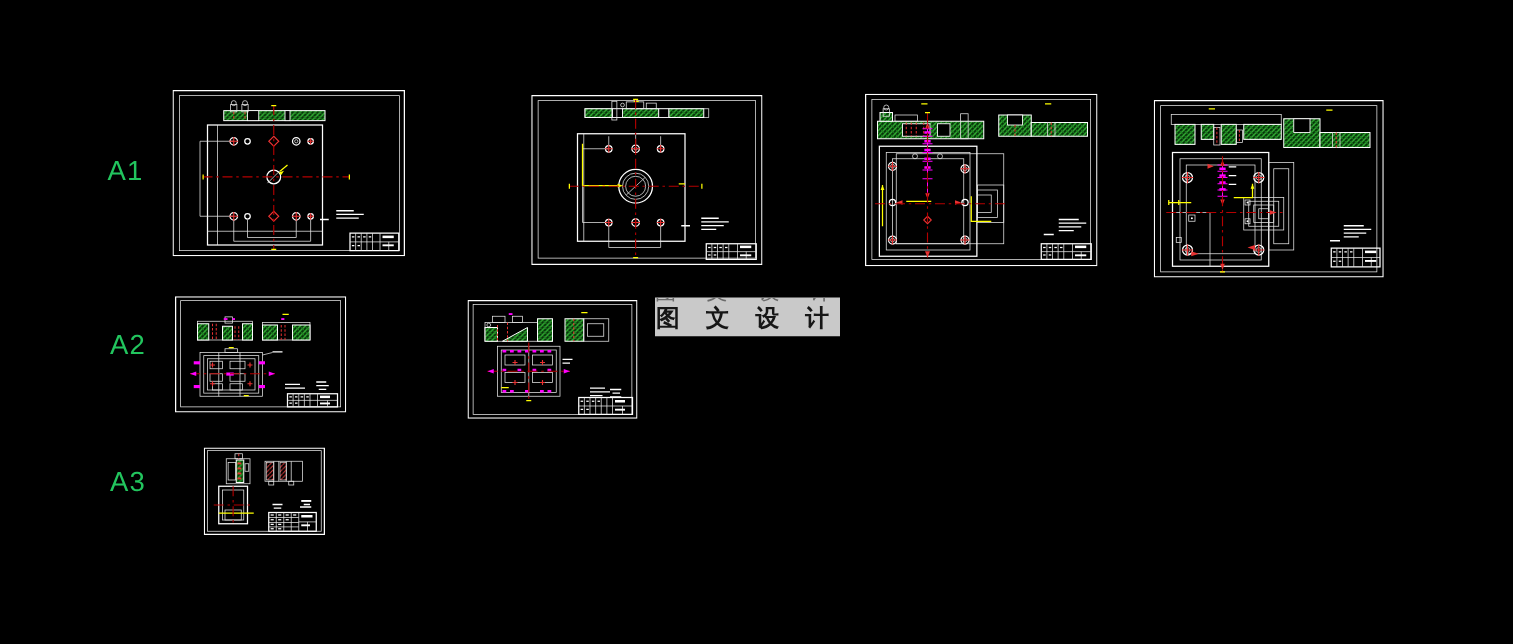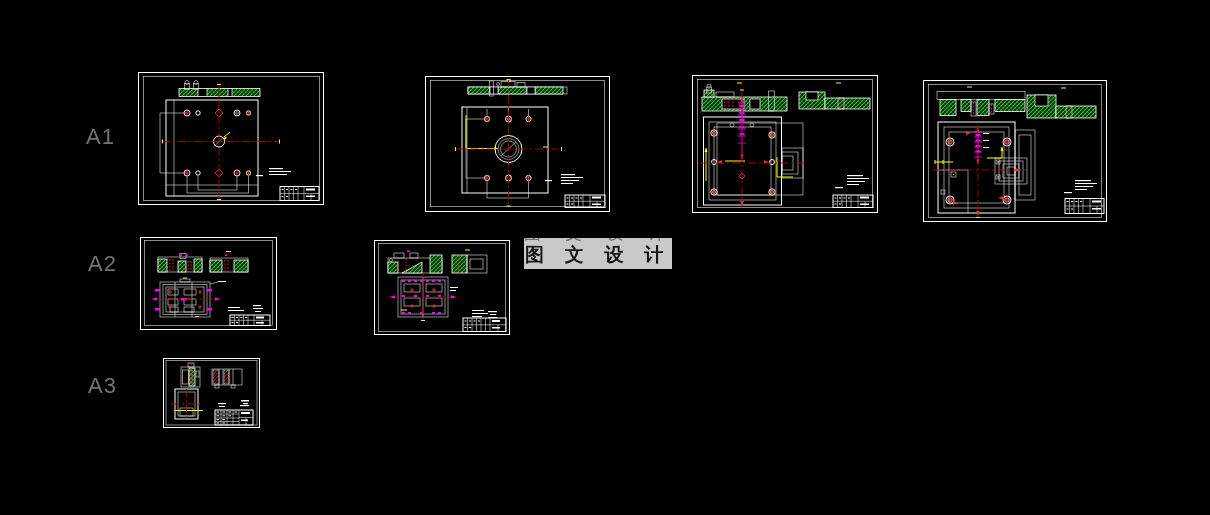--- a/index.html
+++ b/index.html
@@ -1,18 +1,18 @@
 <!DOCTYPE html>
 <html><head>
 <meta charset="utf-8">
 <style>
   html,body{margin:0;padding:0;background:#000;}
   #canvas{position:relative;width:1210px;height:515px;background:#000;overflow:hidden;
           font-family:"Liberation Sans",sans-serif;}
-  .size-label{position:absolute;color:#737373;font-size:22px;font-weight:300;
+  .size-label{position:absolute;color:#22c55e;font-size:22px;font-weight:300;
               letter-spacing:1px;font-family:"Liberation Sans",sans-serif;}
   .dwg{position:absolute;}
   .dwg svg{display:block;}
 
   
   .w {fill:none;stroke:#ffffff;stroke-width:1;}
   .wt{fill:none;stroke:#e8e8e8;stroke-width:.6;}
   .wf{fill:#ffffff;stroke:none;}
   .blk{fill:#000000;stroke:#ffffff;stroke-width:.7;}
   .g {fill:url(#gh);stroke:#ffffff;stroke-width:.8;}
@@ -48,21 +48,21 @@
         <path d="M0,4 L4,0 M-1,1 L1,-1 M3,5 L5,3" stroke="#35b435" stroke-width="1"></path>
         <path d="M0,0 L4,4 M3,-1 L5,1 M-1,3 L1,5" stroke="#1f8a24" stroke-width=".7"></path>
       </pattern>
       <pattern id="rh" width="3.5" height="3.5" patternUnits="userSpaceOnUse">
         <path d="M0,3.5 L3.5,0" stroke="#e04040" stroke-width=".8"></path>
       </pattern>
     </defs>
   </svg>
 
   <div class="size-label" style="left:86px;top:124px">A1</div>
-  <div class="size-label" style="left:88px;top:251px">A2</div>
+  <div class="size-label" style="left:88px;top:263px">A2</div>
   <div class="size-label" style="left:88px;top:373px">A3</div>
 
   <div class="dwg" style="left:138px;top:72px">
     <svg width="186" height="133" viewBox="0 0 186 133">
       <g>
         <rect class="w" x="0.5" y="0.5" width="185" height="132"></rect>
         <rect class="wt" x="5.5" y="4.5" width="176" height="124"></rect>
       </g>
       <g>
         <rect class="g" x="41" y="16.5" width="81" height="8"></rect>

